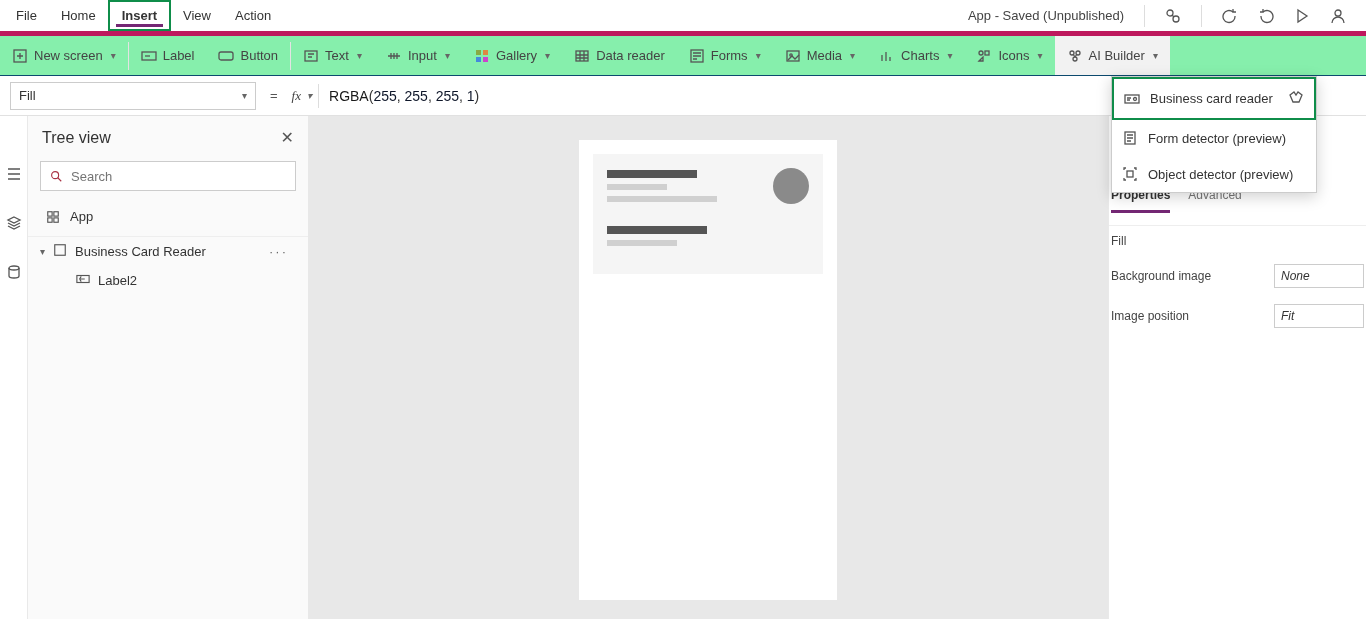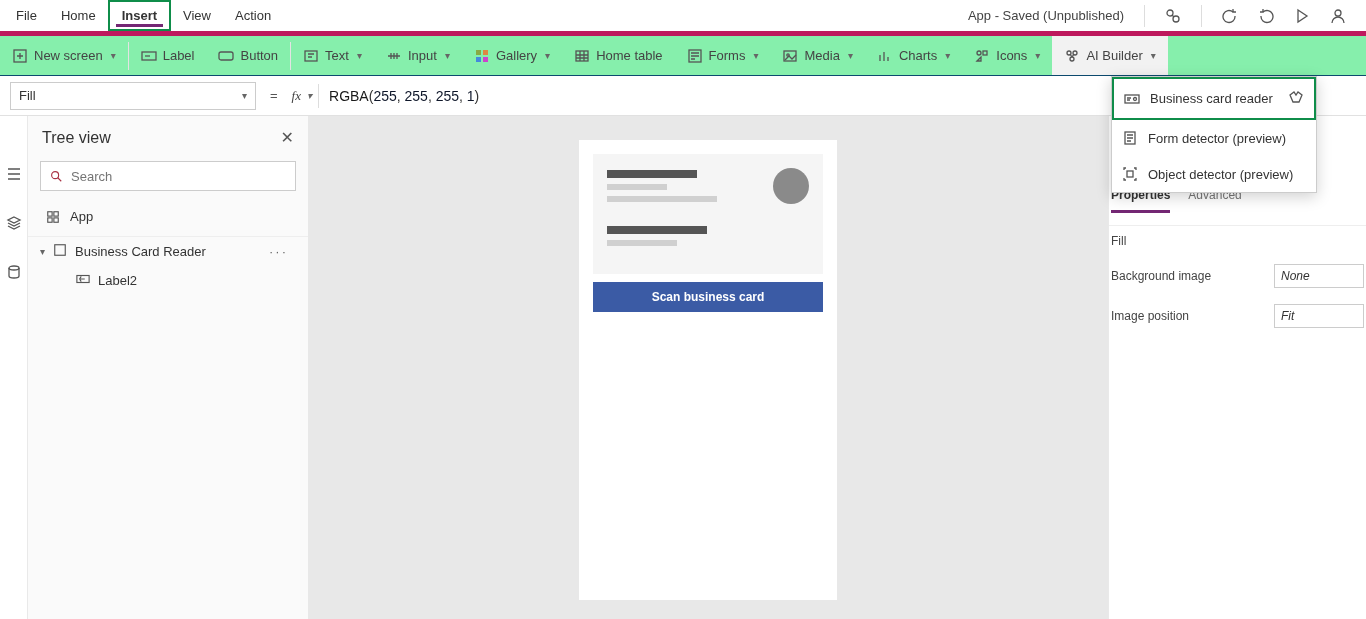--- a/index.html
+++ b/index.html
@@ -195,21 +195,21 @@
     <span>Gallery</span>
     <span class="chev">▾</span>
   </div>
   <div class="ribbon-item">
     <span class="ri-icon">
         <svg viewBox="0 0 16 16">
           <rect x="2" y="3" width="12" height="10"></rect>
           <path d="M2 7 H14 M2 10 H14 M6 3 V13 M10 3 V13"></path>
         </svg>
       </span>
-    <span>Home table</span>
+    <span>Data reader</span>
   </div>
   <div class="ribbon-item">
     <span class="ri-icon">
         <svg viewBox="0 0 16 16">
           <rect x="2" y="2" width="12" height="12"></rect>
           <path d="M4 5 H12 M4 8 H12 M4 11 H8"></path>
         </svg>
       </span>
     <span>Forms</span>
     <span class="chev">▾</span>
@@ -329,21 +329,20 @@
     <div class="phone">
       <div class="card-preview">
         <div class="avatar"></div>
         <div class="bar w1"></div>
         <div class="bar light w2"></div>
         <div class="bar light w3"></div>
         <div class="spacer"></div>
         <div class="bar w4"></div>
         <div class="bar light w5"></div>
       </div>
-      <div class="scan-btn">Scan business card</div>
     </div>
   </div>
 
   <div class="right-panel">
     <div class="rp-tabs">
       <div class="rp-tab active">Properties</div>
       <div class="rp-tab">Advanced</div>
     </div>
     <div class="rp-row">
       <span>Fill</span>

